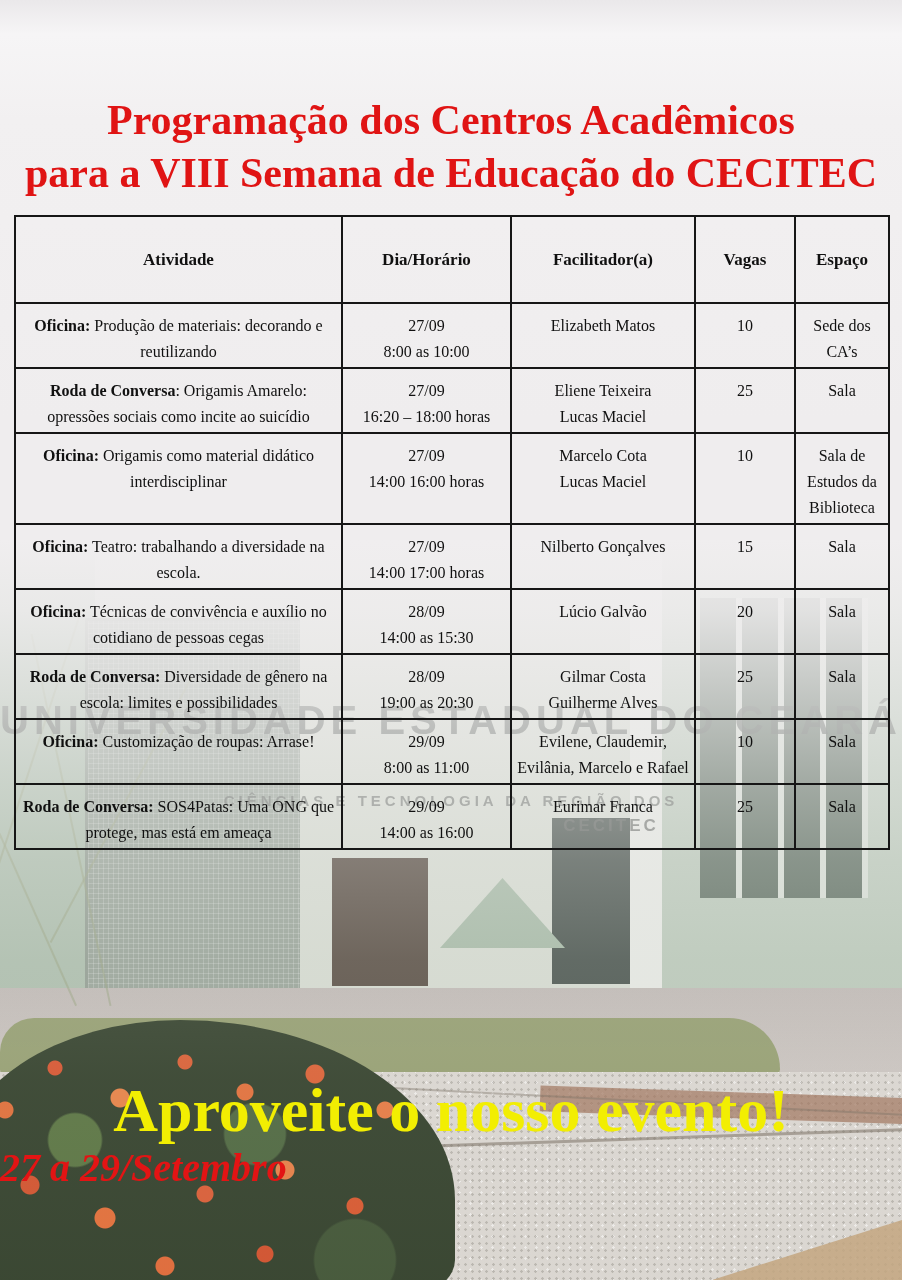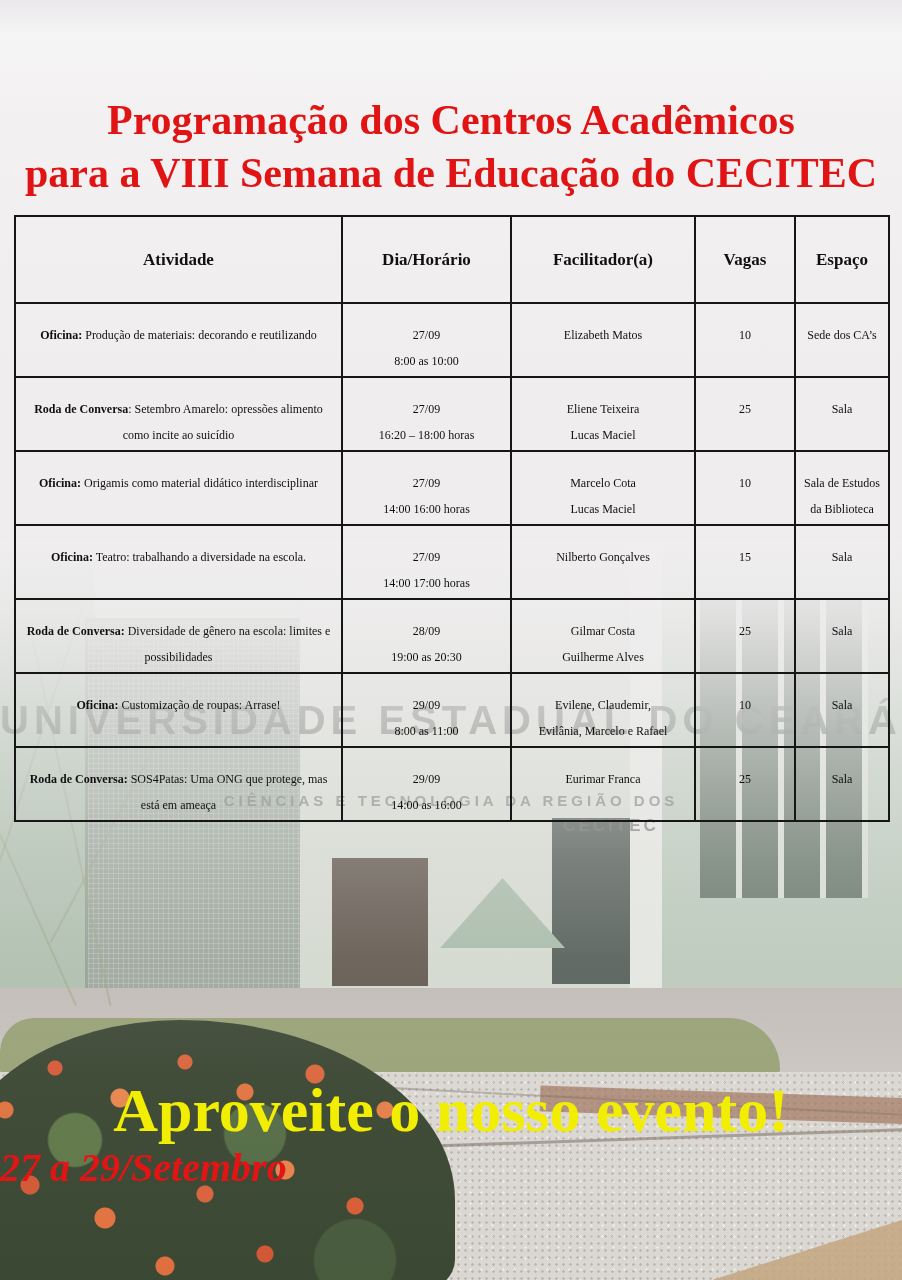--- a/index.html
+++ b/index.html
@@ -68,21 +68,21 @@
     background:linear-gradient(to bottom,
       rgba(240,238,239,1) 0px, rgba(240,238,239,.9) 70px, rgba(240,238,239,.68) 160px,
       rgba(240,238,239,.48) 240px, rgba(240,238,239,.3) 320px, rgba(239,237,238,.16) 420px,
       rgba(239,237,238,.1) 540px, rgba(239,237,238,.07) 740px); }
   
   .title { position:absolute; top:50px; left:0; width:100%; text-align:center;
            font-weight:700; font-size:42px; line-height:53px; color:#e01414;margin-top:44px; }
   table.schedule { position:absolute; top:215px; left:14px; width:874px; border-collapse:collapse; table-layout:fixed; }
   .schedule th, .schedule td { border:2px solid #161616; text-align:center; color:#101010; overflow:hidden; }
   .schedule th { height:85px; font-size:17px; font-weight:700; vertical-align:middle; padding:0 4px; }
-  .schedule td { font-size:12px; line-height:26px; vertical-align:top; padding:18px 4px 2px; }
+  .schedule td { font-size:16px; line-height:26px; vertical-align:top; padding:9px 4px 2px; }
   .schedule tbody tr { height:57px; }
   td.act b { font-weight:700; }
   .note { position:absolute; top:876px; left:0; width:100%; text-align:center;
           font-style:italic; font-weight:700; font-size:38px; line-height:47px; color:#e31414; }
   .headline { position:absolute; top:1076px; left:0; width:100%; text-align:center;
               font-weight:700; font-size:62px; line-height:68px; color:#f2ee02; }
   .dates { position:absolute; top:1146px; left:0; width:100%; text-align:left;
            font-style:italic; font-weight:700; font-size:40px; line-height:44px; color:#e31414; }
 </style>
 </head>
@@ -148,21 +148,21 @@
             <div>27/09</div>
             <div>8:00 as 10:00</div>
           </td>
           <td>
             <div>Elizabeth Matos</div>
           </td>
           <td>10</td>
           <td>Sede dos CA’s</td>
         </tr>
         <tr>
-          <td class="act"><b>Roda de Conversa</b><span>: Setembro Amarelo: opressões alimento como incite ao suicídio</span></td>
+          <td class="act"><b>Roda de Conversa</b><span>: Origamis Amarelo: opressões sociais como incite ao suicídio</span></td>
           <td>
             <div>27/09</div>
             <div>16:20 – 18:00 horas</div>
           </td>
           <td>
             <div>Eliene Teixeira</div>
             <div>Lucas Maciel</div>
           </td>
           <td>25</td>
           <td>Sala</td>
@@ -186,20 +186,32 @@
             <div>27/09</div>
             <div>14:00 17:00 horas</div>
           </td>
           <td>
             <div>Nilberto Gonçalves</div>
           </td>
           <td>15</td>
           <td>Sala</td>
         </tr>
         <tr>
+          <td class="act"><b>Oficina:</b><span> Técnicas de convivência e auxílio no cotidiano de pessoas cegas</span></td>
+          <td>
+            <div>28/09</div>
+            <div>14:00 as 15:30</div>
+          </td>
+          <td>
+            <div>Lúcio Galvão</div>
+          </td>
+          <td>20</td>
+          <td>Sala</td>
+        </tr>
+        <tr>
           <td class="act"><b>Roda de Conversa:</b><span> Diversidade de gênero na escola: limites e possibilidades</span></td>
           <td>
             <div>28/09</div>
             <div>19:00 as 20:30</div>
           </td>
           <td>
             <div>Gilmar Costa</div>
             <div>Guilherme Alves</div>
           </td>
           <td>25</td>

